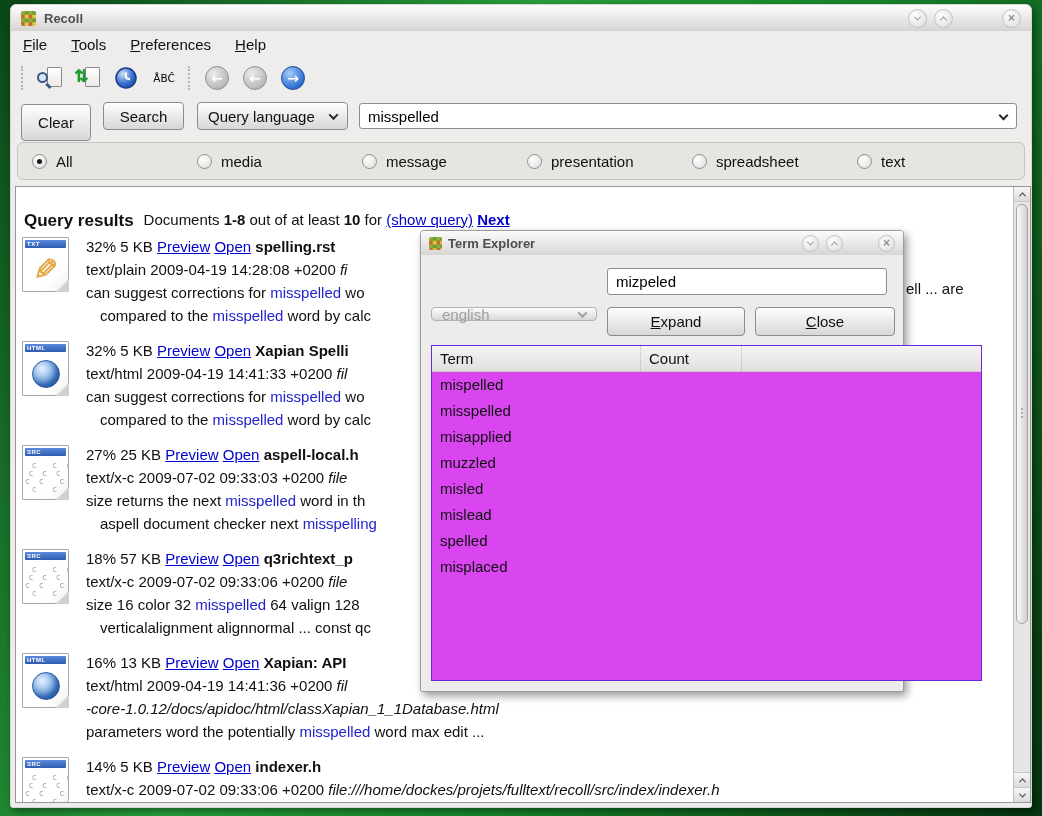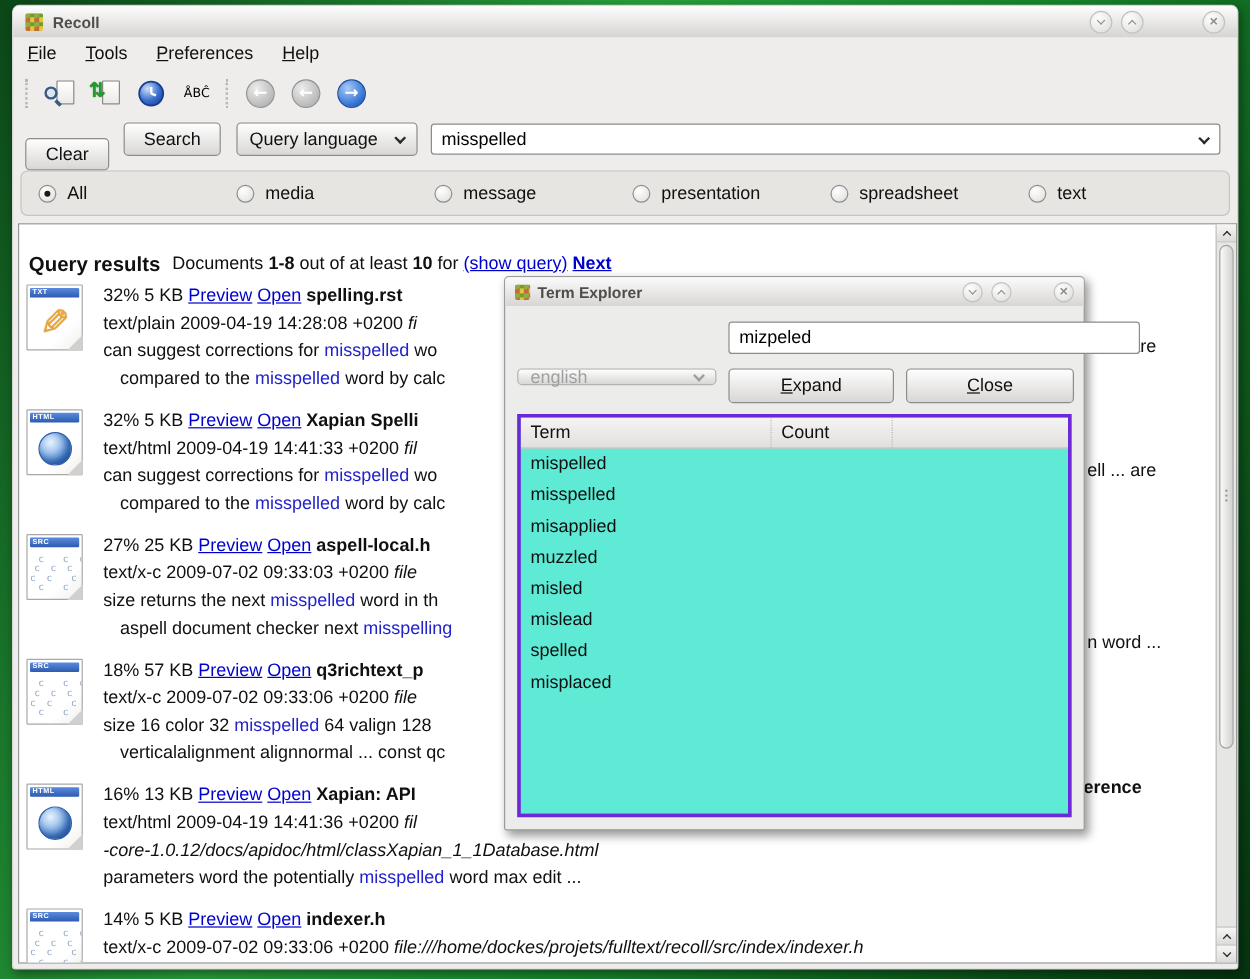--- a/index.html
+++ b/index.html
@@ -51,21 +51,21 @@
   .abc-ic{font-size:10.5px;color:#000;letter-spacing:0;font-family:"DejaVu Sans",sans-serif;}
   .nav{width:24px;height:24px;border-radius:50%;display:flex;align-items:center;justify-content:center;
     color:#ffffff;font-weight:bold;font-size:14px;line-height:1;font-family:"DejaVu Sans",sans-serif;}
   .nav.disabled{background:radial-gradient(circle at 35% 30%,#ececec,#a5a5a5);border:1px solid #919191;}
   .nav.active{background:radial-gradient(circle at 35% 30%,#a6cbf8,#2f6fd2 70%,#1c55b0);border:1px solid #1a4a9c;}
 
   
   .searchrow{position:absolute;left:0;top:96px;right:0;height:32px;}
   .btn{background:linear-gradient(#fefefe,#d9d7d5);border:1px solid #8c8c8c;border-radius:4px;
     font-size:15px;color:#101010;display:flex;align-items:center;justify-content:center;cursor:default;}
-  .btn-clear{position:absolute;left:10px;top:14px;width:70px;height:27px;}
+  .btn-clear{position:absolute;left:10px;top:3px;width:70px;height:37px;}
   .btn-search{position:absolute;left:92px;top:1px;width:81px;height:28px;}
   .combo{background:linear-gradient(#fefefe,#d9d7d5);border:1px solid #8c8c8c;border-radius:4px;
     font-size:15px;color:#101010;display:flex;align-items:center;padding:0 10px;cursor:default;}
   .combo .cchev{margin-left:auto;width:7px;height:7px;border-right:2px solid #2a2a2a;border-bottom:2px solid #2a2a2a;
     transform:rotate(45deg) translate(-1px,-1px);}
   .combo-ql{position:absolute;left:186px;top:1px;width:151px;height:28px;}
   .query-combo{position:absolute;left:348px;top:2px;width:658px;height:26px;}
   .query-combo input{width:100%;height:100%;border:1px solid #8c8c8c;border-radius:3px;background:#fff;
     font-size:15px;font-family:inherit;padding:0 24px 0 8px;outline:none;}
   .query-combo .cchev{position:absolute;right:10px;top:9px;width:7px;height:7px;
@@ -139,29 +139,29 @@
   .dialog{position:absolute;left:420px;top:230px;width:484px;height:462px;background:#ececea;
     border:1px solid #9c9c9a;border-radius:4px 4px 2px 2px;box-shadow:3px 4px 8px rgba(0,0,0,.4);}
   .dlg-titlebar{position:absolute;left:0;top:0;right:0;height:24px;
     background:linear-gradient(#fbfbfb,#d8d6d4);border-radius:3px 3px 0 0;
     display:flex;align-items:center;padding:0 8px;}
   .dlg-title{font-size:13px;font-weight:bold;color:#4e4e4e;margin-left:6px;}
   .dlg-titlebar .app-icon{width:13px;height:13px;}
   .dlg-titlebar .winbtn{width:17px;height:17px;}
   .dlg-titlebar .winbtn.close{margin-left:28px;}
   .combo-mode{position:absolute;left:10px;top:36px;width:166px;height:29px;}
-  .te-input{position:absolute;left:186px;top:37px;width:343px;height:27px;}
+  .te-input{position:absolute;left:186px;top:37px;width:280px;height:27px;}
   .te-input input{width:100%;height:100%;border:1px solid #8c8c8c;border-radius:3px;background:#fff;
     font-size:15px;font-family:inherit;padding:0 8px;outline:none;}
   .combo-lang{position:absolute;left:10px;top:76px;width:166px;height:14px;color:#9f9f9f;border-color:#b2b2b0;}
   .combo-lang .cchev{border-color:#9f9f9f;}
   .btn-expand{position:absolute;left:186px;top:76px;width:138px;height:29px;}
   .btn-close{position:absolute;left:334px;top:76px;width:140px;height:29px;}
-  .te-table{position:absolute;left:10px;top:114px;width:462px;height:336px;background:#5eead4;
-    border:3px solid #6d28d9;overflow:hidden;}
+  .te-table{position:absolute;left:10px;top:114px;width:551px;height:336px;background:#d946ef;
+    border:1px solid #6d28d9;overflow:hidden;}
   .te-head{display:flex;height:26px;background:linear-gradient(#f4f4f2,#e2e0de);
     border-bottom:1px solid #c8c8c6;font-size:15px;color:#101010;}
   .th{padding:3px 8px;line-height:20px;}
   .th.term{width:208px;}
   .th.count{width:102px;border-left:1px dotted #b8b8b6;border-right:1px dotted #b8b8b6;}
   .trow{height:26px;line-height:26px;font-size:15px;color:#101010;padding-left:8px;white-space:nowrap;}
 </style>
 </head>
 <body>
 

